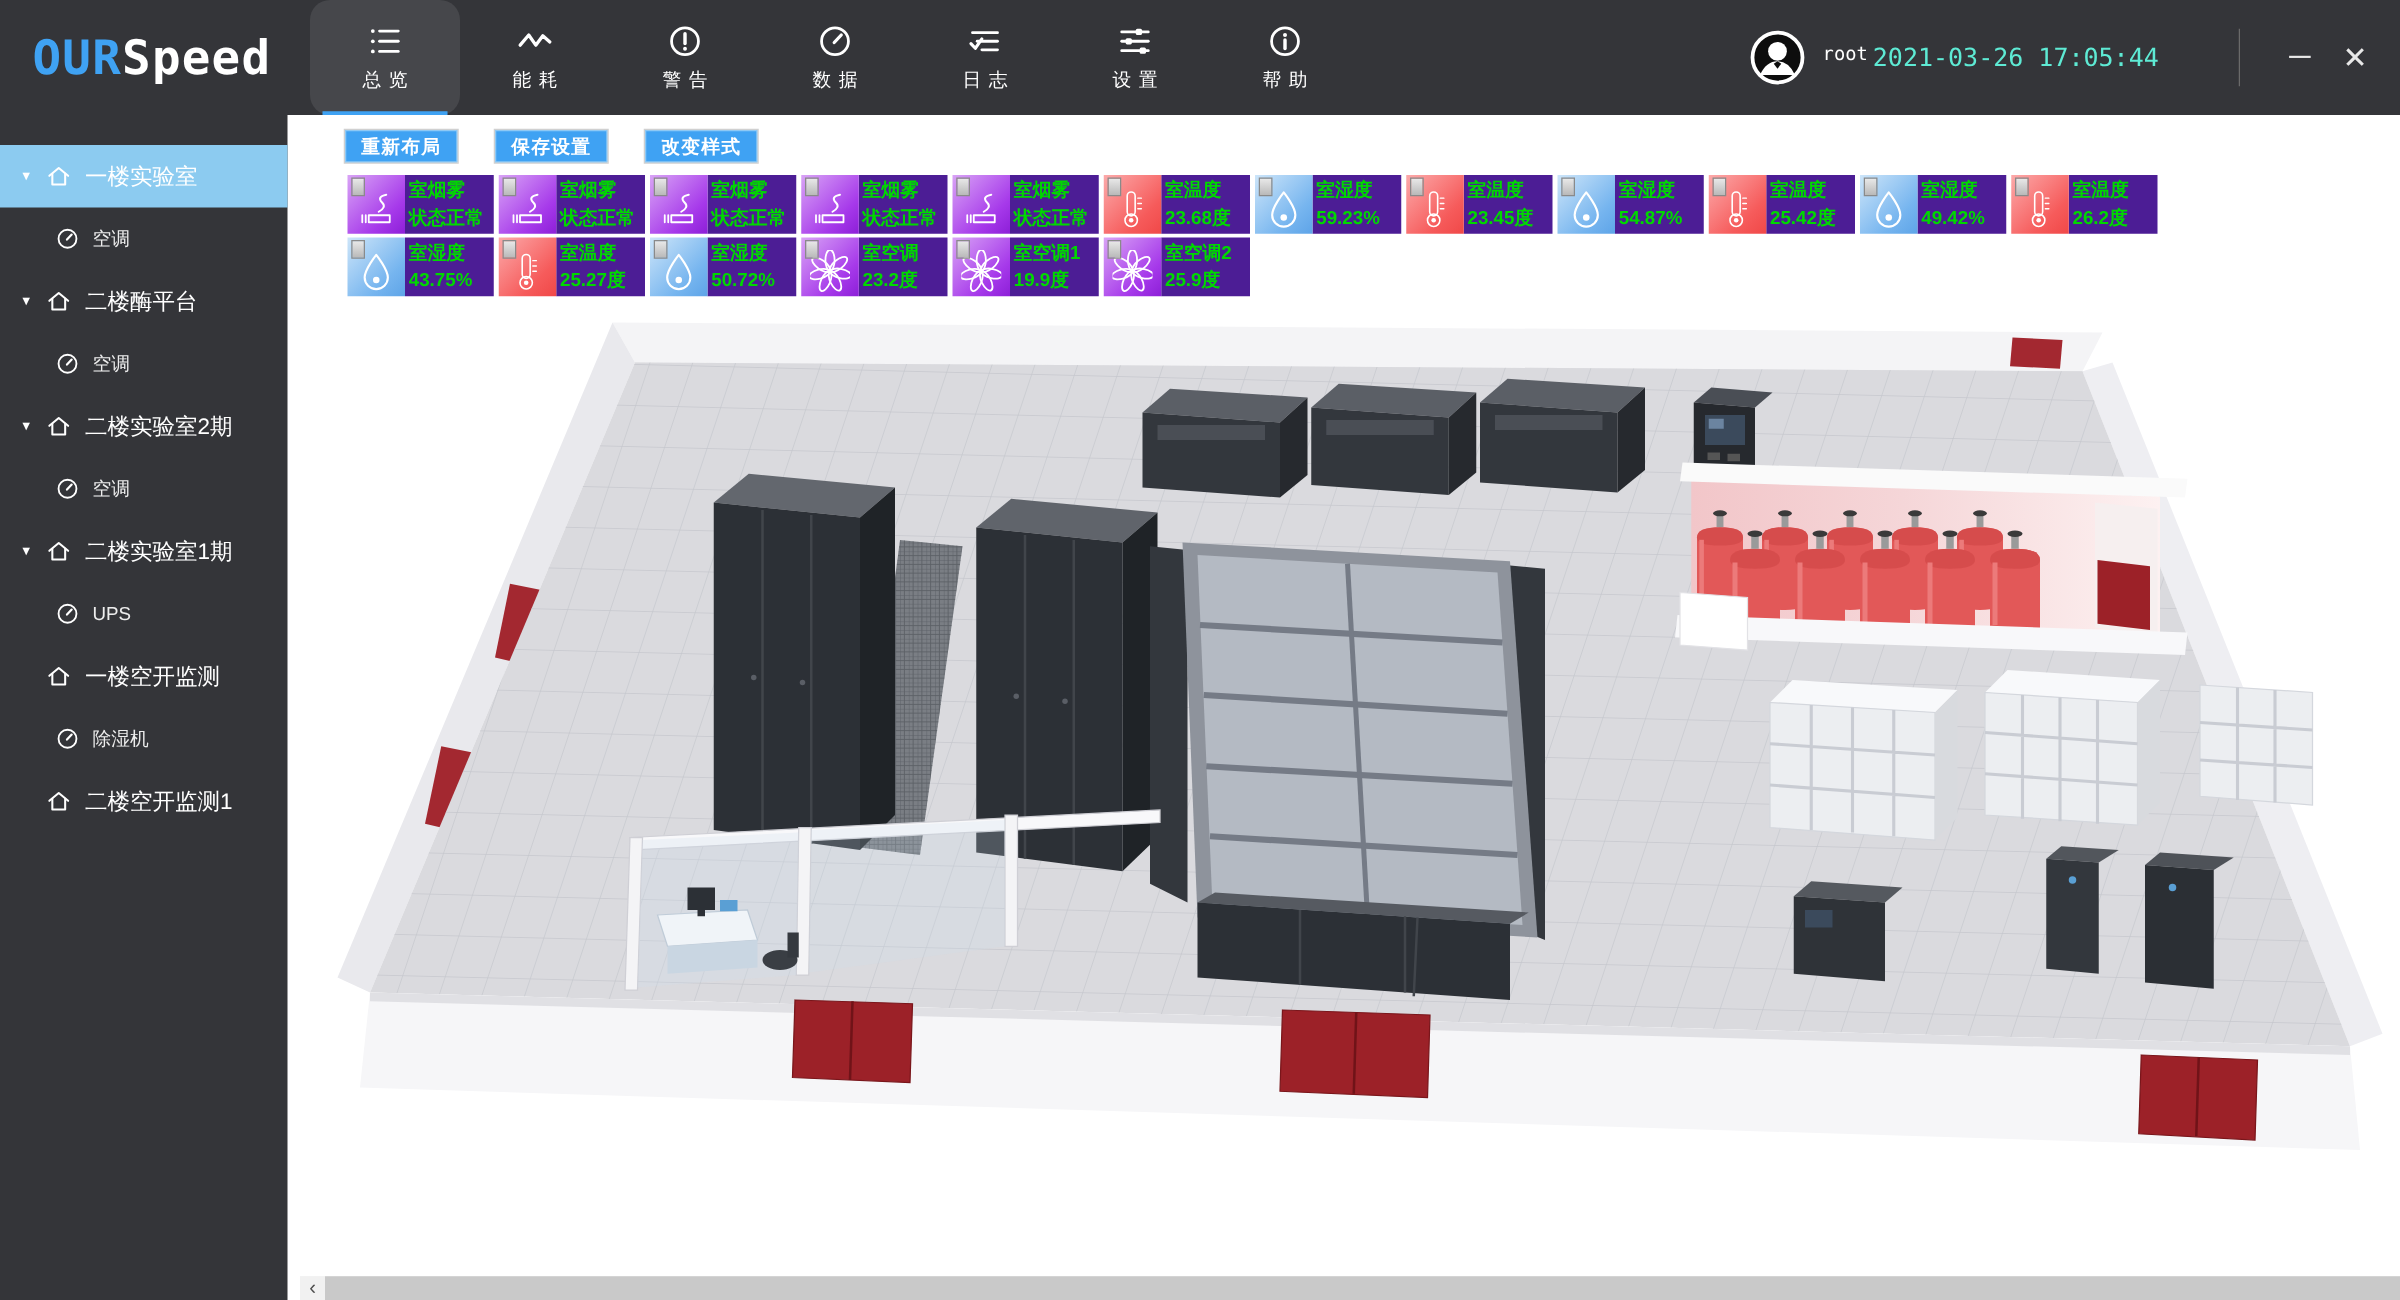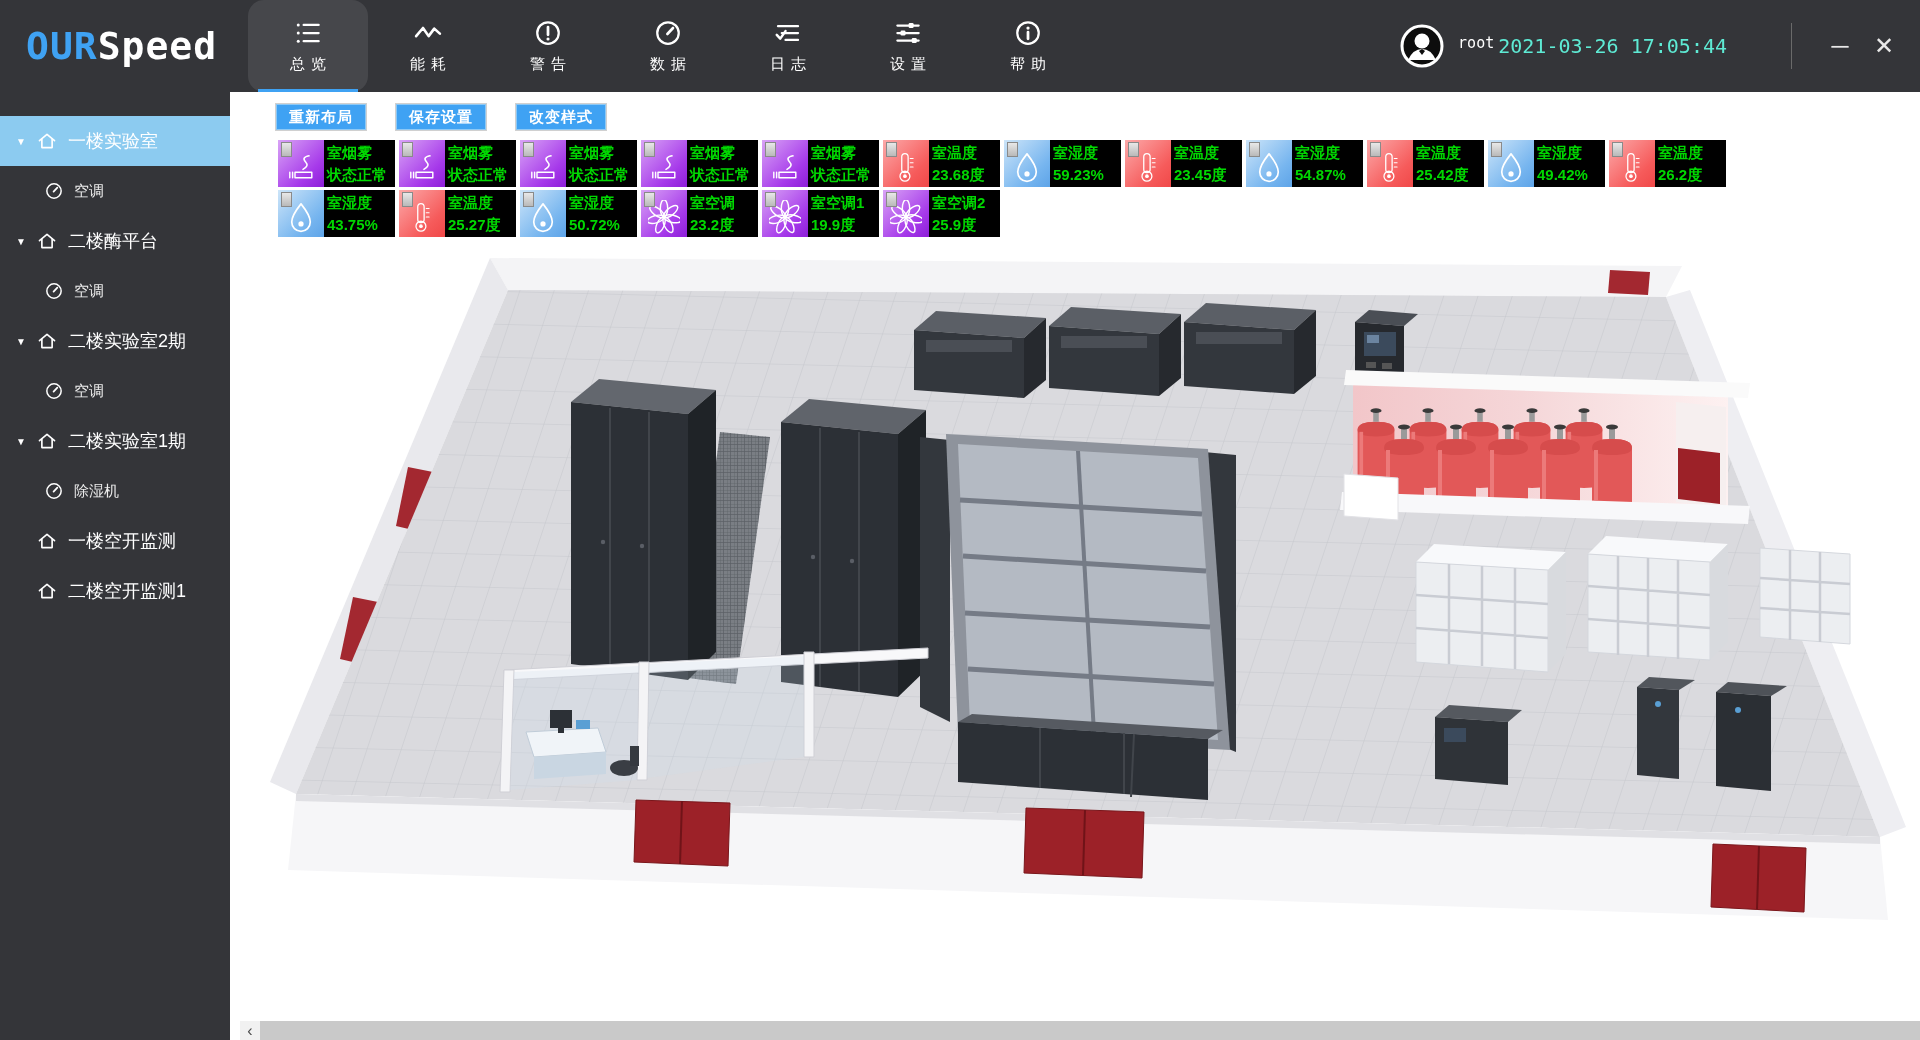--- a/index.html
+++ b/index.html
@@ -67,21 +67,21 @@
                display:flex; align-items:center; justify-content:center; }
   .badge--smoke .badge-ico, .badge--ac .badge-ico
       { background:linear-gradient(135deg,#d9a4f6 0%,#a639ea 70%,#8d1fd8 100%); }
   .badge--temperature .badge-ico
       { background:linear-gradient(135deg,#fcaaaa 0%,#f65b5b 70%,#f04848 100%); }
   .badge--humidity .badge-ico
       { background:linear-gradient(135deg,#cde5f9 0%,#76b5ef 70%,#5ea4e8 100%); }
   .badge-check { position:absolute; left:3px; top:2px; width:11px; height:15px;
                  background:linear-gradient(#e8e8e8,#b9b9b9); border:1px solid #8a8a8a; }
   .badge-ico svg { width:32px; height:34px; display:block; margin-top:6px; }
-  .badge-info { flex:1; background:#000000; color:var(--green,#00d800);
+  .badge-info { flex:1; background:#4c1d95; color:var(--green,#00d800);
                 font-weight:bold; font-size:15px; line-height:1.45;
                 padding:2px 0 0 3px; white-space:nowrap; overflow:hidden; }
 
   
   .room { position:absolute; left:18px; top:160px; width:1660px; height:762px; }
   .hscroll { position:absolute; left:0; bottom:0; width:1690px; height:19px;
              background:#f1f1f1; display:flex; }
   .hs-btn { width:20px; height:19px; display:flex; align-items:center; justify-content:center;
             color:#4e4e4e; font-size:16px; cursor:pointer; background:#f1f1f1; }
   .hs-thumb { flex:1; background:#c9c9c9; cursor:pointer; }
@@ -261,31 +261,41 @@
     <span class="side-label">二楼实验室1期</span>
   </div>
     <div class="side-item lv1">
 
     <span class="side-ico">
         <svg viewBox="0 0 24 24" fill="none" stroke="#fff" stroke-width="1.8" stroke-linecap="round" stroke-linejoin="round">
           <circle cx="12" cy="12" r="8.6"></circle>
           <path d="M11.5 12.8 L16 8" stroke-width="2.1"></path>
         </svg>
       </span>
-    <span class="side-label">除湿机</span>
+    <span class="side-label">UPS</span>
   </div>
     <div class="side-item lv0">
     <span class="side-arrow"></span>
     <span class="side-ico">
         <svg viewBox="0 0 24 24" fill="none" stroke="#fff" stroke-width="1.8" stroke-linecap="round" stroke-linejoin="round">
           <path d="M3.8 11.6 L12 4.8 L20.2 11.6"></path>
           <path d="M6.4 9.8 V19.2 H17.6 V9.8"></path>
         </svg>
       </span>
     <span class="side-label">一楼空开监测</span>
+  </div>
+    <div class="side-item lv1">
+
+    <span class="side-ico">
+        <svg viewBox="0 0 24 24" fill="none" stroke="#fff" stroke-width="1.8" stroke-linecap="round" stroke-linejoin="round">
+          <circle cx="12" cy="12" r="8.6"></circle>
+          <path d="M11.5 12.8 L16 8" stroke-width="2.1"></path>
+        </svg>
+      </span>
+    <span class="side-label">除湿机</span>
   </div>
     <div class="side-item lv0">
     <span class="side-arrow"></span>
     <span class="side-ico">
         <svg viewBox="0 0 24 24" fill="none" stroke="#fff" stroke-width="1.8" stroke-linecap="round" stroke-linejoin="round">
           <path d="M3.8 11.6 L12 4.8 L20.2 11.6"></path>
           <path d="M6.4 9.8 V19.2 H17.6 V9.8"></path>
         </svg>
       </span>
     <span class="side-label">二楼空开监测1</span>

